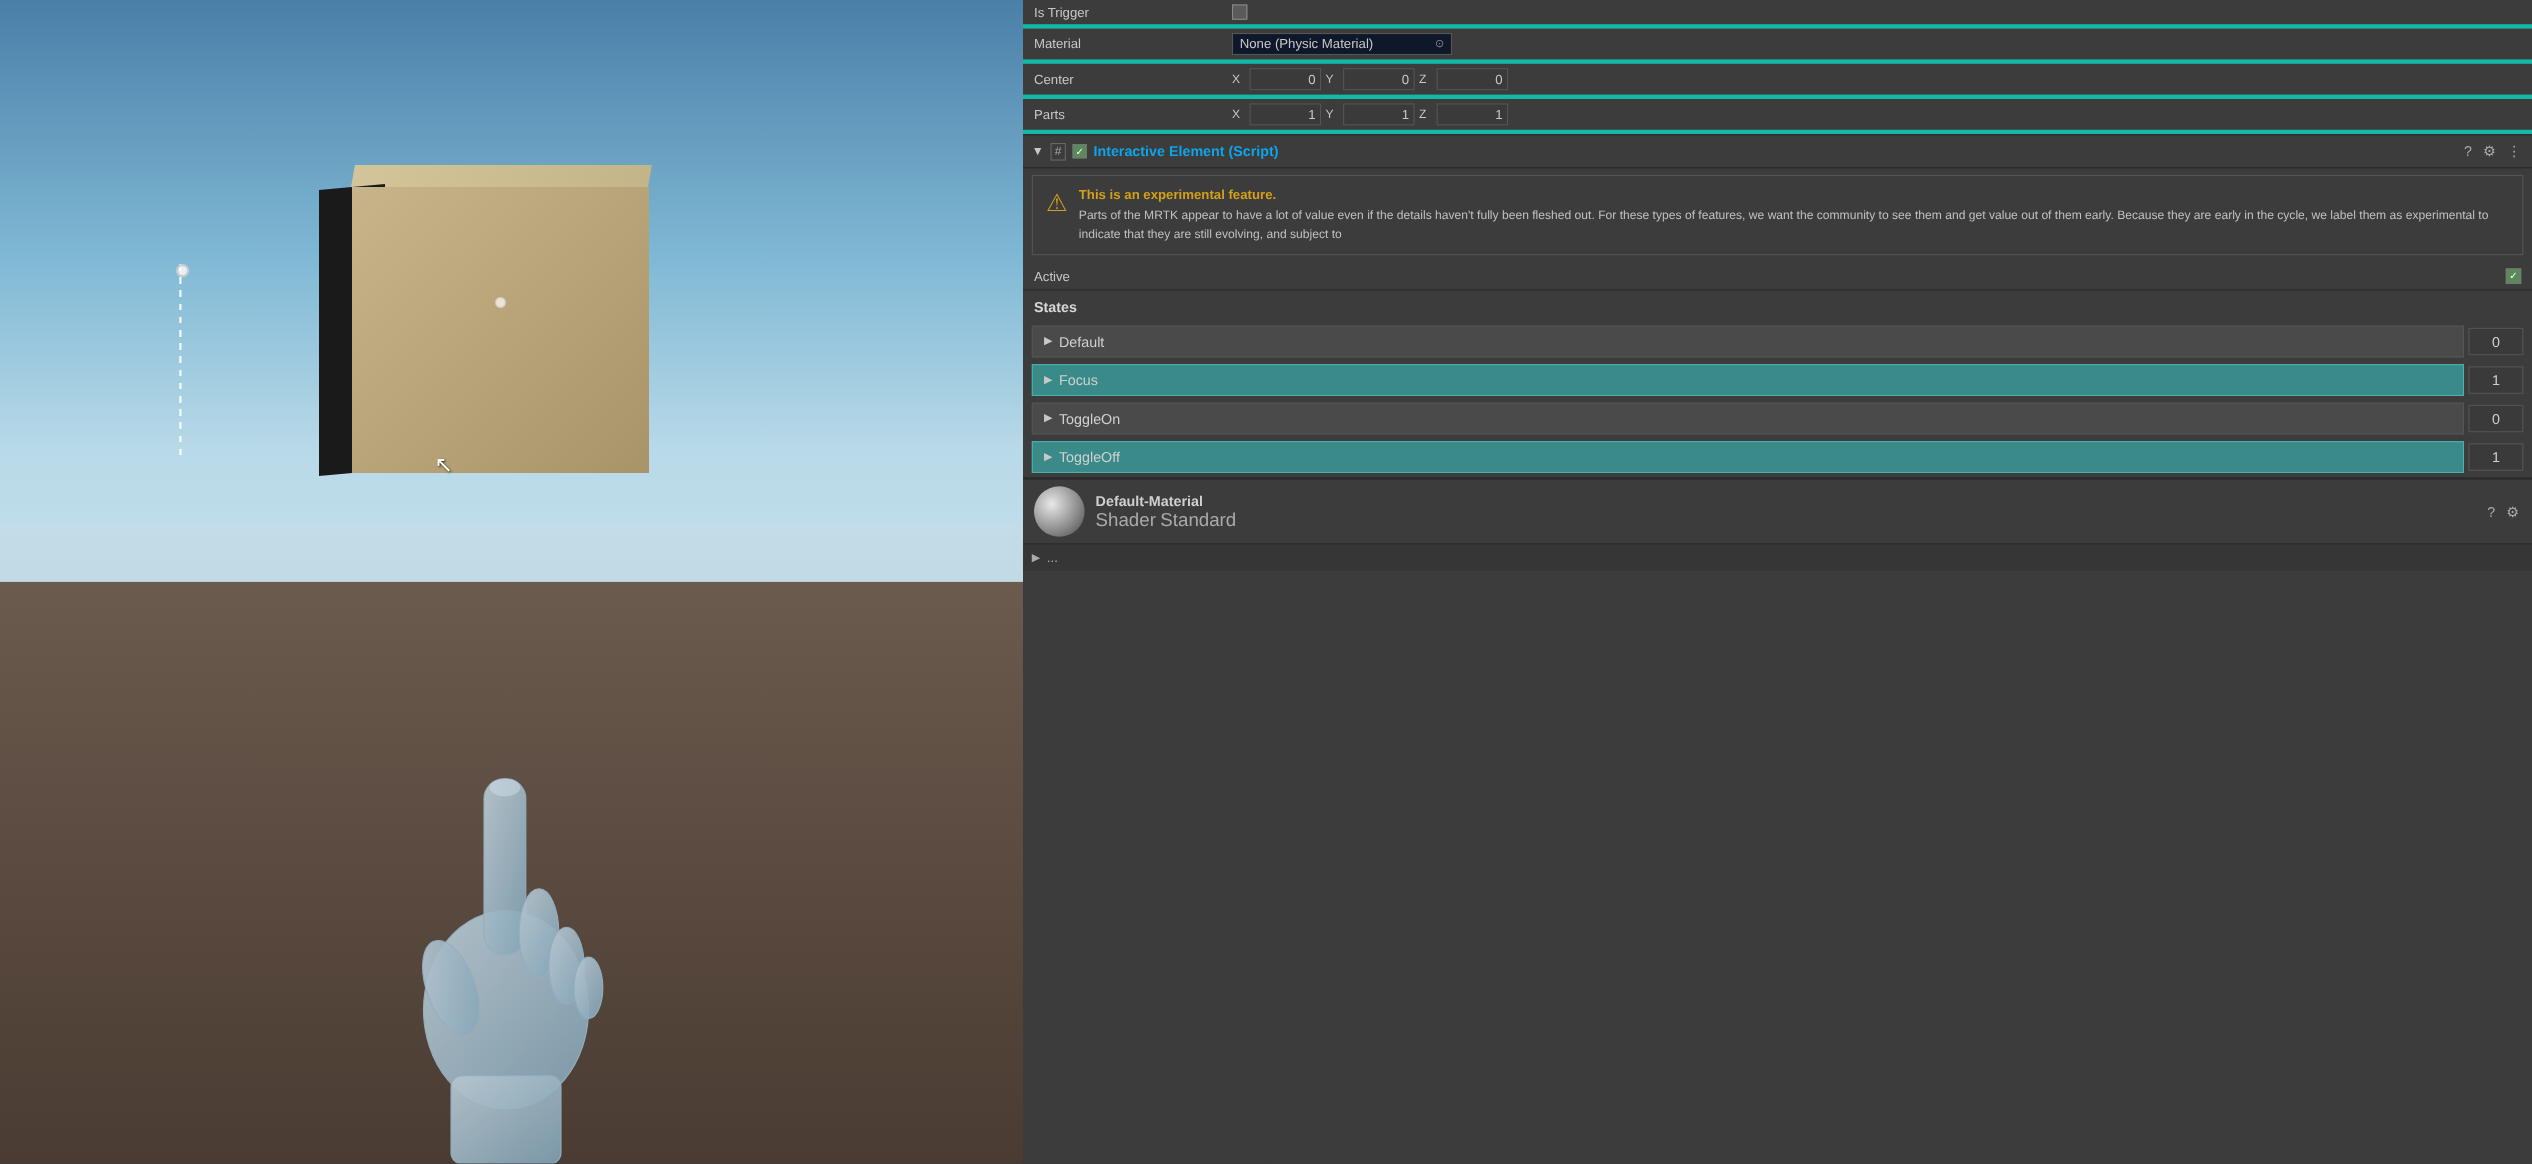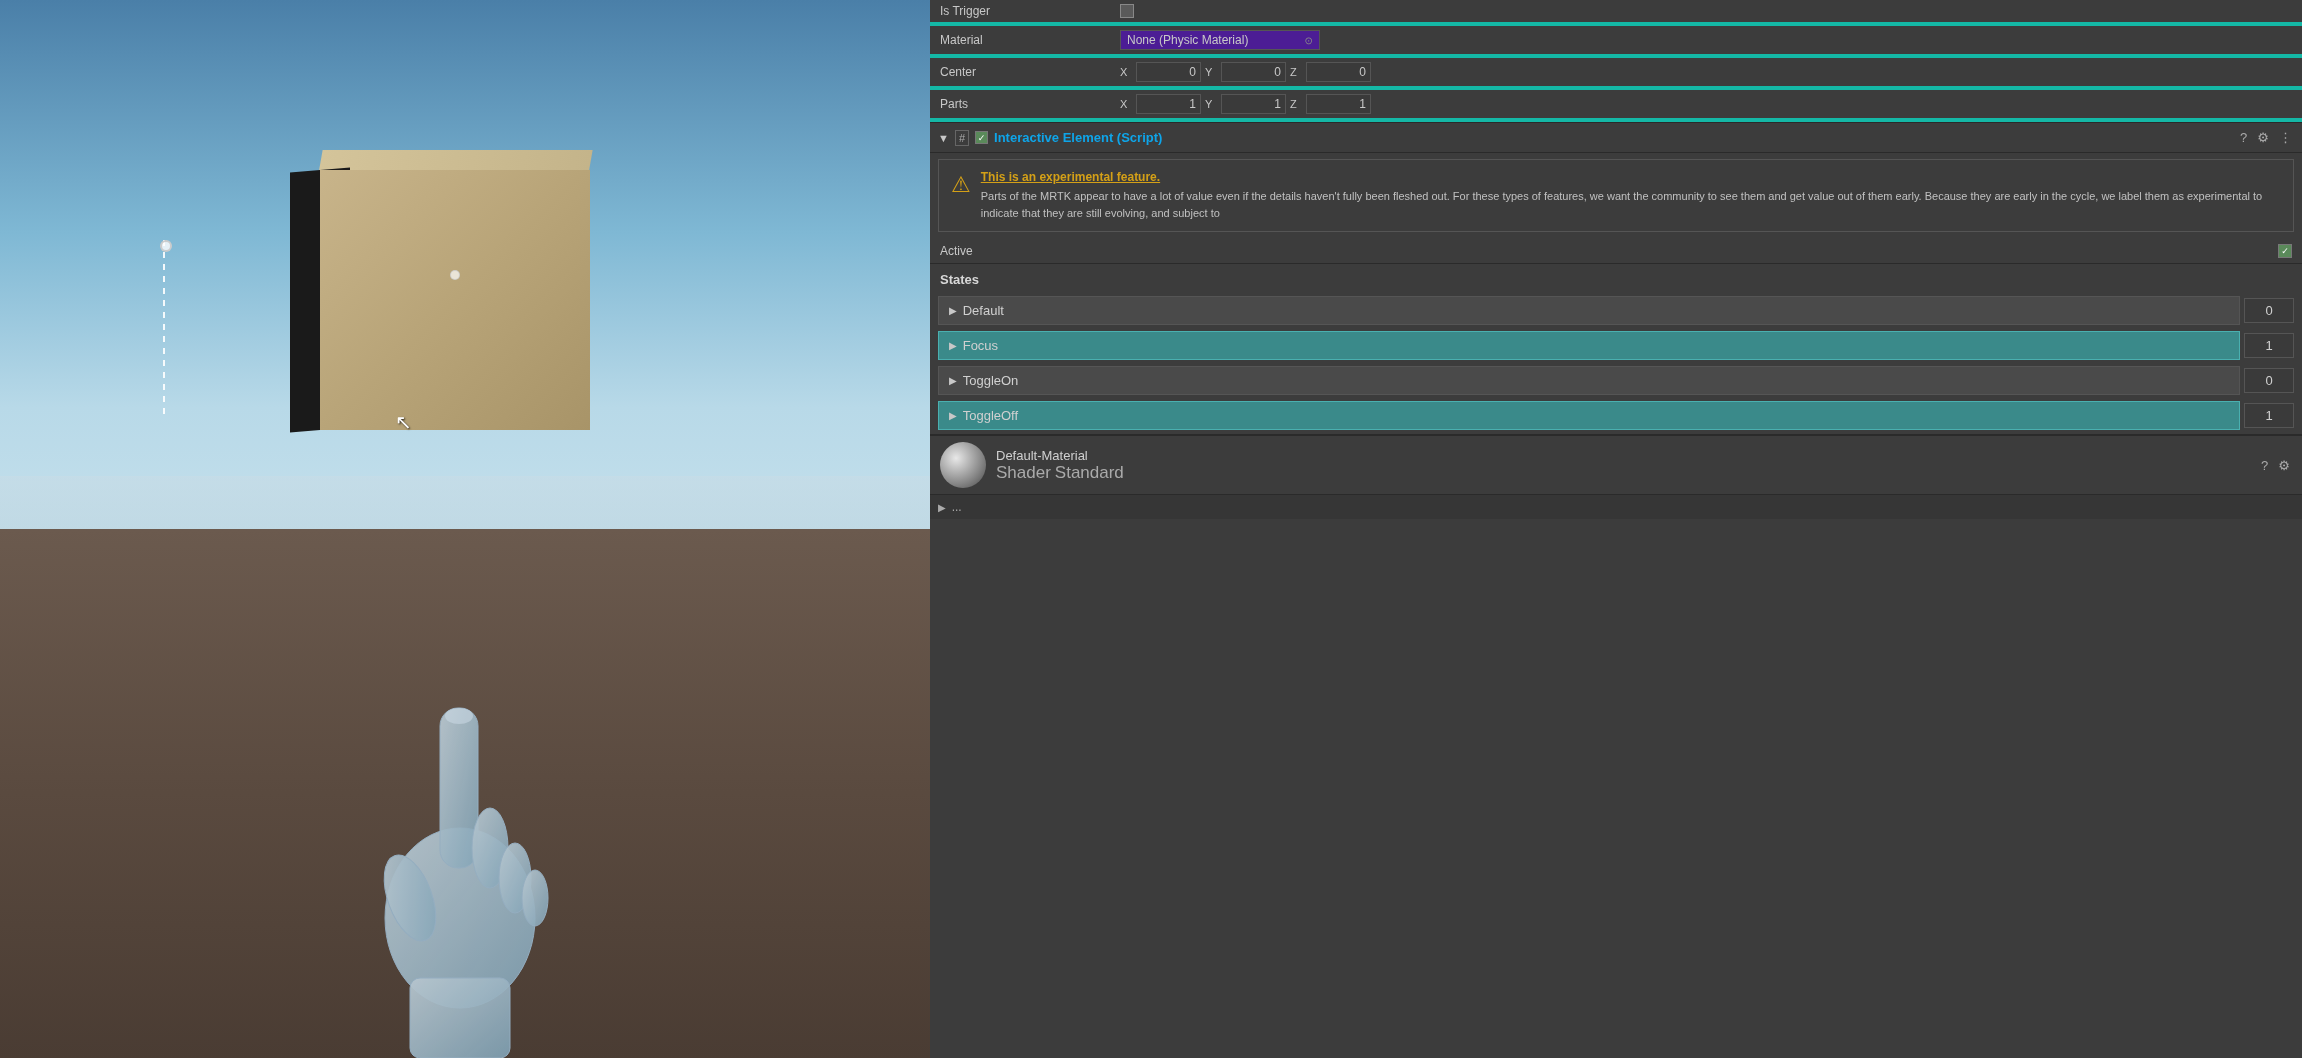--- a/index.html
+++ b/index.html
@@ -151,21 +151,21 @@
 
     .checkbox-input {
       width: 14px;
       height: 14px;
       background: #5a5a5a;
       border: 1px solid #888;
       display: inline-block;
     }
 
     .dropdown-field {
-      background: #4c1d95;
+      background: #0f172a;
       border: 1px solid #555;
       color: #c8c8c8;
       padding: 2px 6px;
       font-size: 12px;
       min-width: 200px;
       display: flex;
       align-items: center;
       justify-content: space-between;
     }
 
@@ -273,21 +273,20 @@
 
     .warning-content {
       flex: 1;
     }
 
     .warning-title {
       color: #d4a017;
       font-weight: bold;
       font-size: 12px;
       margin-bottom: 4px;
-      text-decoration: underline;
     }
 
     .warning-text {
       color: #c0c0c0;
       font-size: 11px;
       line-height: 1.5;
     }
 
     
     .active-row {
@@ -397,21 +396,21 @@
       flex-shrink: 0;
     }
 
     .material-info {
       flex: 1;
     }
 
     .material-name {
       font-size: 13px;
       color: #d0d0d0;
-      font-weight: normal;
+      font-weight: bold;
     }
 
     .material-shader {
       font-size: 17px;
       color: #aaa;
       display: flex;
       gap: 4px;
     }
 
     .material-icons {

